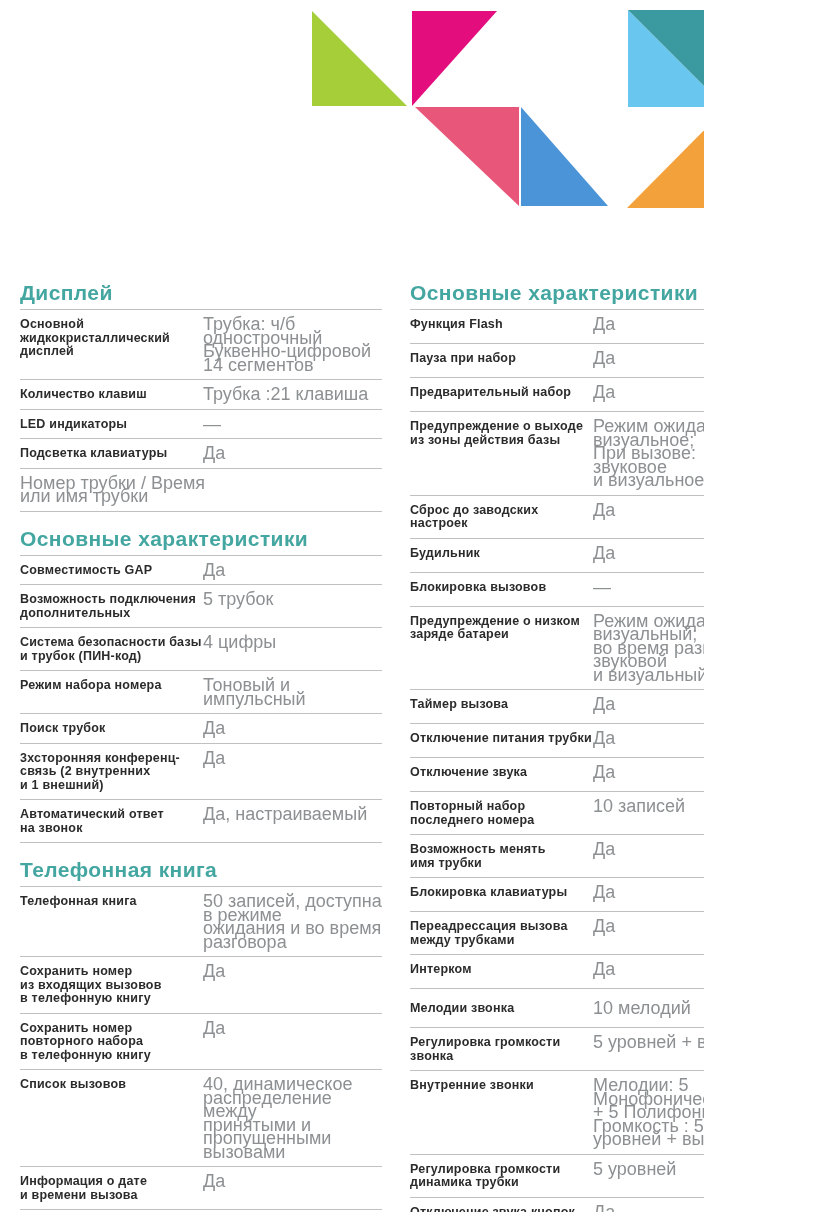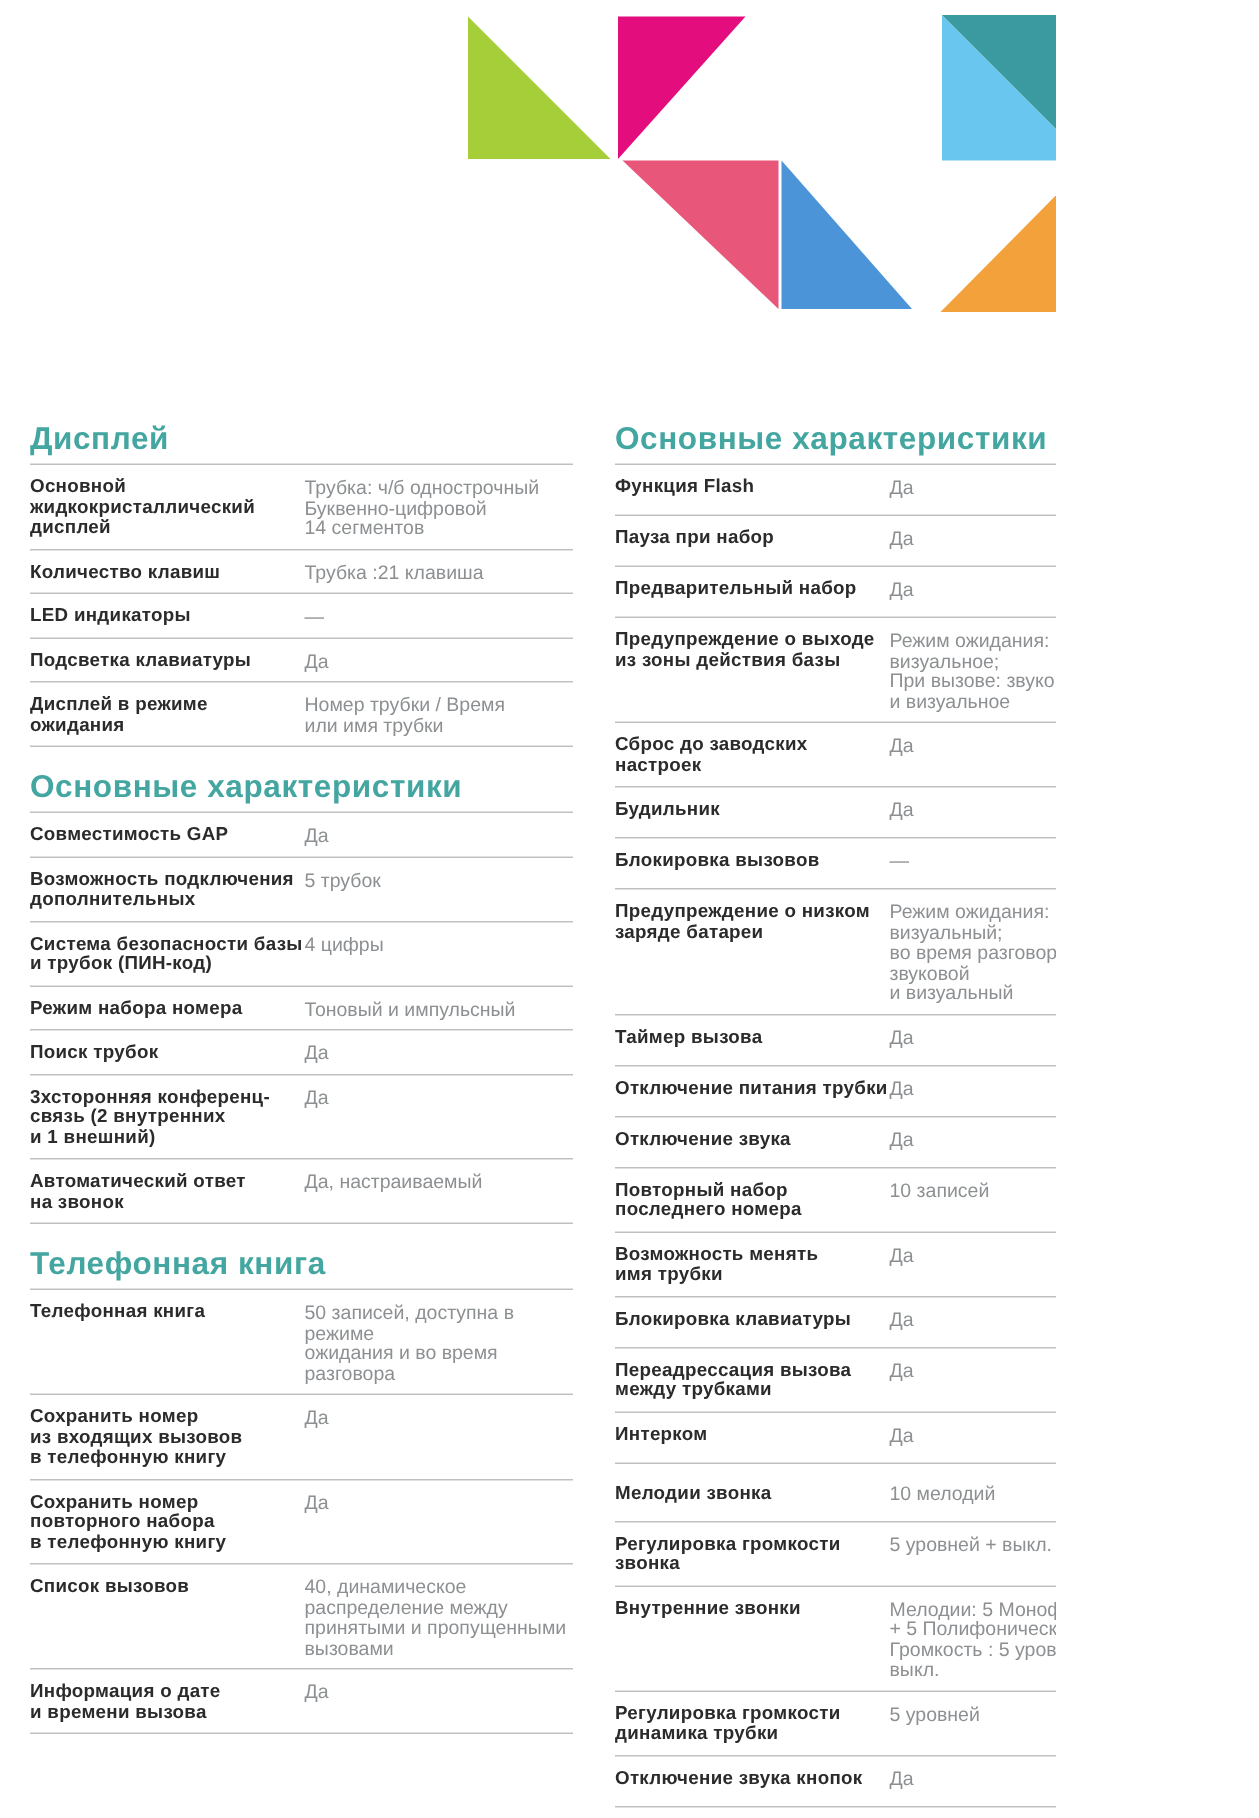--- a/index.html
+++ b/index.html
@@ -49,21 +49,21 @@
     line-height: 13.5px;
     font-weight: bold;
     letter-spacing: 0.2px;
     color: var(--label-color, #2b2b2b);
     white-space: pre-line;
     padding-top: 2px;
   }
   .spec-value {
     flex: 1 1 auto;
     min-width: 0;
-    font-size: 13px;
+    font-size: 18px;
     line-height: 13.5px;
     color: var(--value-color, #8d9092);
     white-space: pre-line;
     padding-top: 2px;
   }
 </style>
 </head>
 <body>
 
 <div class="page">
@@ -98,22 +98,20 @@
           </div>
           <div class="spec-row">
             <div class="spec-label">LED индикаторы</div>
             <div class="spec-value">—</div>
           </div>
           <div class="spec-row">
             <div class="spec-label">Подсветка клавиатуры</div>
             <div class="spec-value">Да</div>
           </div>
           <div class="spec-row">
-            <div class="spec-label">Дисплей в режиме
-ожидания</div>
             <div class="spec-value">Номер трубки / Время
 или имя трубки</div>
           </div>
         </section>
         <section class="spec-section">
           <h2 class="section-title">Основные характеристики</h2>
           <div class="spec-row">
             <div class="spec-label">Совместимость GAP</div>
             <div class="spec-value">Да</div>
           </div>

